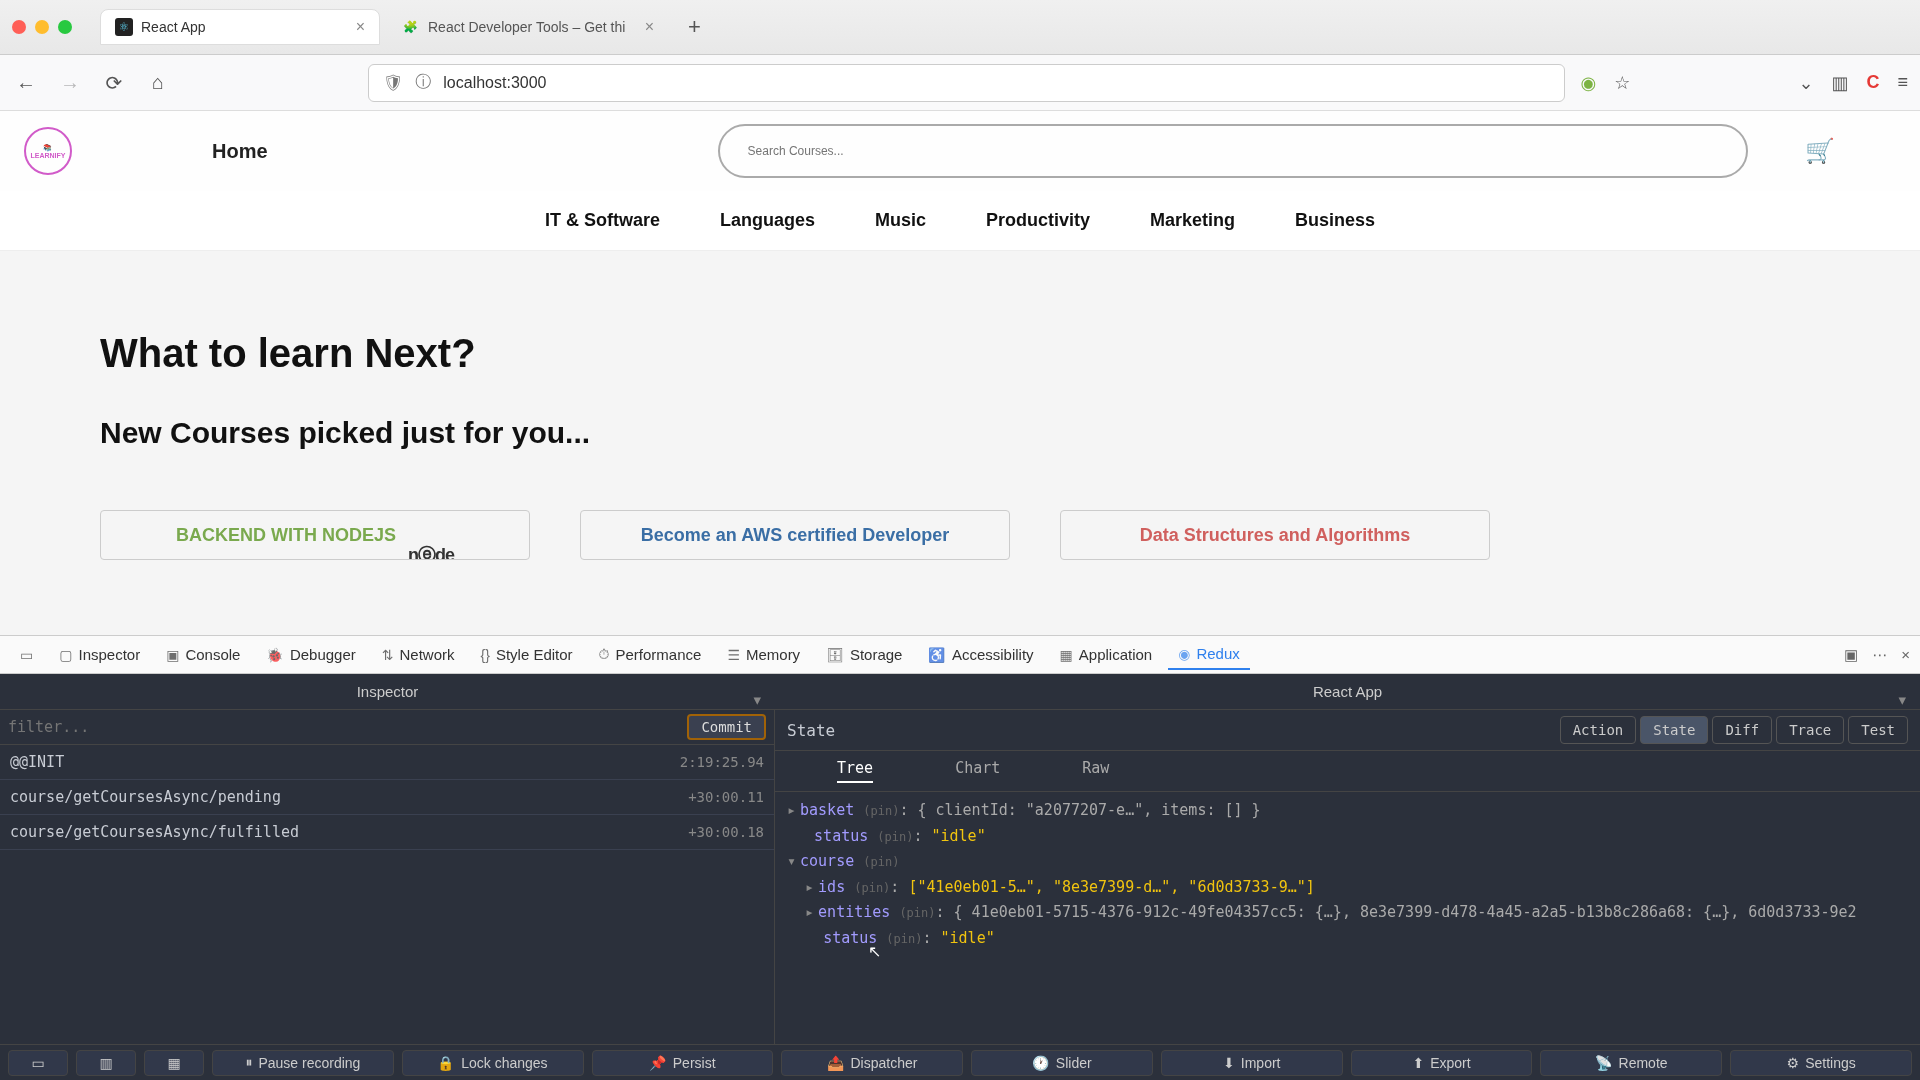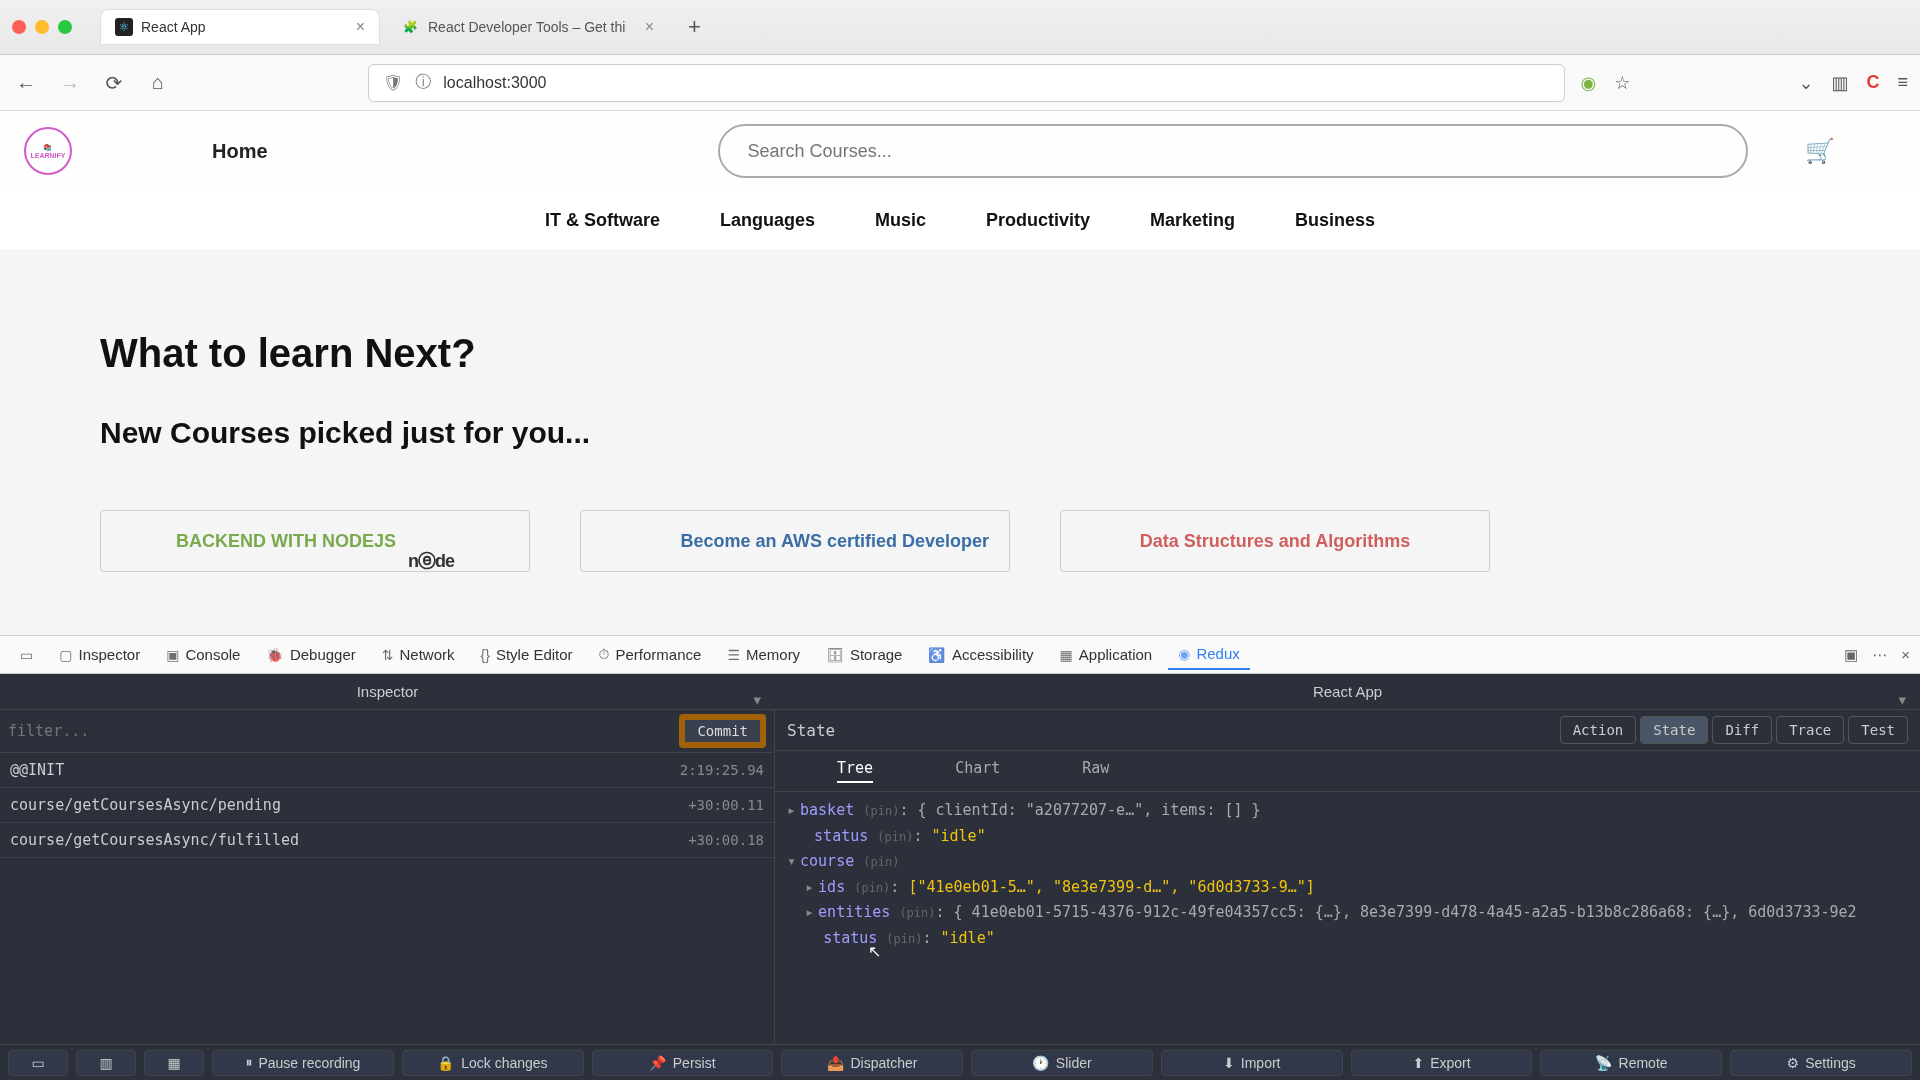--- a/index.html
+++ b/index.html
@@ -23,54 +23,54 @@
 .url-bar { flex:1; max-width:1400px; height:38px; background:#fff; border:1px solid #ccc; border-radius:6px; display:flex; align-items:center; padding:0 14px; gap:12px; font-size:16px; color:#333; }
 .url-bar .icon { color:#777; }
 .right-icons { display:flex; gap:18px; margin-left:auto; }
 .right-icons .ic { color:#555; font-size:18px; cursor:pointer; }
 
 
 .site-header { height:80px; background:#fefefe; display:flex; align-items:center; padding:0 24px; gap:30px; }
 .logo { width:48px; height:48px; border:2px solid #d15bc9; border-radius:50%; display:flex; flex-direction:column; align-items:center; justify-content:center; font-size:7px; font-weight:bold; color:#d15bc9; }
 .home-link { font-size:20px; font-weight:600; color:#222; margin-left:110px; }
 .search-box { flex:1; max-width:1030px; height:54px; margin-left:420px; border:2px solid #aaa; border-radius:28px; display:flex; align-items:center; padding:0 28px; }
-.search-box input { border:none; outline:none; width:100%; font-size:18px; background:transparent; }
+.search-box input { border:none; outline:none; width:100%; font-size:12px; background:transparent; }
 .cart-icon { margin-left:28px; font-size:24px; color:#333; cursor:pointer; }
 
 .cat-row { height:60px; background:#fff; border-bottom:1px solid #eee; display:flex; align-items:center; justify-content:center; gap:60px; font-size:18px; font-weight:600; color:#111; }
 .cat-row span { cursor:pointer; }
 
 .content { padding: 80px 100px 0; }
 .h1 { font-size:40px; font-weight:800; color:#111; margin-bottom:40px; }
 .h2 { font-size:30px; font-weight:800; color:#111; margin-bottom:60px; }
 .cards { display:flex; gap:50px; }
-.card { width:430px; height:62px; border:1px solid #ccc; border-radius:4px; display:flex; align-items:center; justify-content:center; font-size:18px; font-weight:700; overflow:hidden; padding:0 20px; }
+.card { width:430px; height:50px; border:1px solid #ccc; border-radius:4px; display:flex; align-items:center; justify-content:center; font-size:18px; font-weight:700; overflow:hidden; padding:0 20px; }
 .card.c1 { color:#7aa94e; }
-.card.c2 { color:#3a6ea5;justify-content:flex-end; }
+.card.c2 { color:#3a6ea5; }
 .card.c3 { color:#d0605e; }
 .nodelogo { margin-left:12px; font-weight:900; color:#333; letter-spacing:-1px;margin-top:40px; }
 
 
 .devtools { position:absolute; left:0; right:0; bottom:0; height:445px; background:#fff; display:flex; flex-direction:column; border-top:1px solid #ccc; }
 .dt-tabs { height:38px; background:#fafafa; border-bottom:1px solid #ccc; display:flex; align-items:center; padding:0 10px; gap:6px; font-size:15px; color:#333; }
 .dt-tab { display:flex; align-items:center; gap:6px; padding:6px 10px; cursor:pointer; border-radius:3px; }
 .dt-tab.active { color:#2f80ed; border-bottom:2px solid #2f80ed; border-radius:0; }
 .dt-tab .i { font-size:14px; opacity:0.7; }
 .dt-right { margin-left:auto; display:flex; gap:14px; color:#666; }
 
 .dt-sub { height:36px; background:#2b303b; color:#fff; display:flex; align-items:center; font-size:15px; border-bottom:1px solid #444; }
 .dt-sub .col1 { flex:0 0 775px; text-align:center; color:#ccc; position:relative; padding:0 12px; }
 .dt-sub .col2 { flex:1; text-align:center; color:#ccc; position:relative; }
 .dt-sub .dd { position:absolute; right:14px; top:8px; color:#888; }
 
 .dt-body { flex:1; display:flex; background:#2b303b; color:#ddd; font-family: ui-monospace,Menlo,monospace; font-size:15px; overflow:hidden; }
 .actions-pane { flex:0 0 775px; border-right:1px solid #444; display:flex; flex-direction:column; }
 .filter-row { display:flex; align-items:center; padding:4px 8px; border-bottom:1px solid #444; }
 .filter-row input { flex:1; background:transparent; border:none; outline:none; color:#aaa; font-family:inherit; font-size:15px; }
-.commit-btn { background:#3a4050; color:#ddd; border:6px solid #a16207; border-radius:4px; padding:3px 12px; font-family:inherit; cursor:pointer; font-size:14px;text-align:right; }
+.commit-btn { background:#3a4050; color:#ddd; border:2px solid #a16207; border-radius:4px; padding:3px 12px; font-family:inherit; cursor:pointer; font-size:14px;text-align:right; }
 .action-row { display:flex; align-items:center; padding:8px 10px; border-bottom:1px solid #3a4050; justify-content:space-between; }
 .action-row.sel { background:#3a4050; }
 .action-name { color:#c8ccd4; }
 .action-time { color:#888; font-size:14px; }
 
 .state-pane { flex:1; display:flex; flex-direction:column; overflow:hidden; }
 .state-header { display:flex; align-items:center; padding:6px 12px; border-bottom:1px solid #444; }
 .state-title { color:#c8ccd4; font-size:16px; }
 .state-btns { margin-left:auto; display:flex; gap:4px; }
 .sb { padding:5px 12px; border:1px solid #555; background:#2b303b; color:#ccc; border-radius:4px; cursor:pointer; font-size:14px; }

